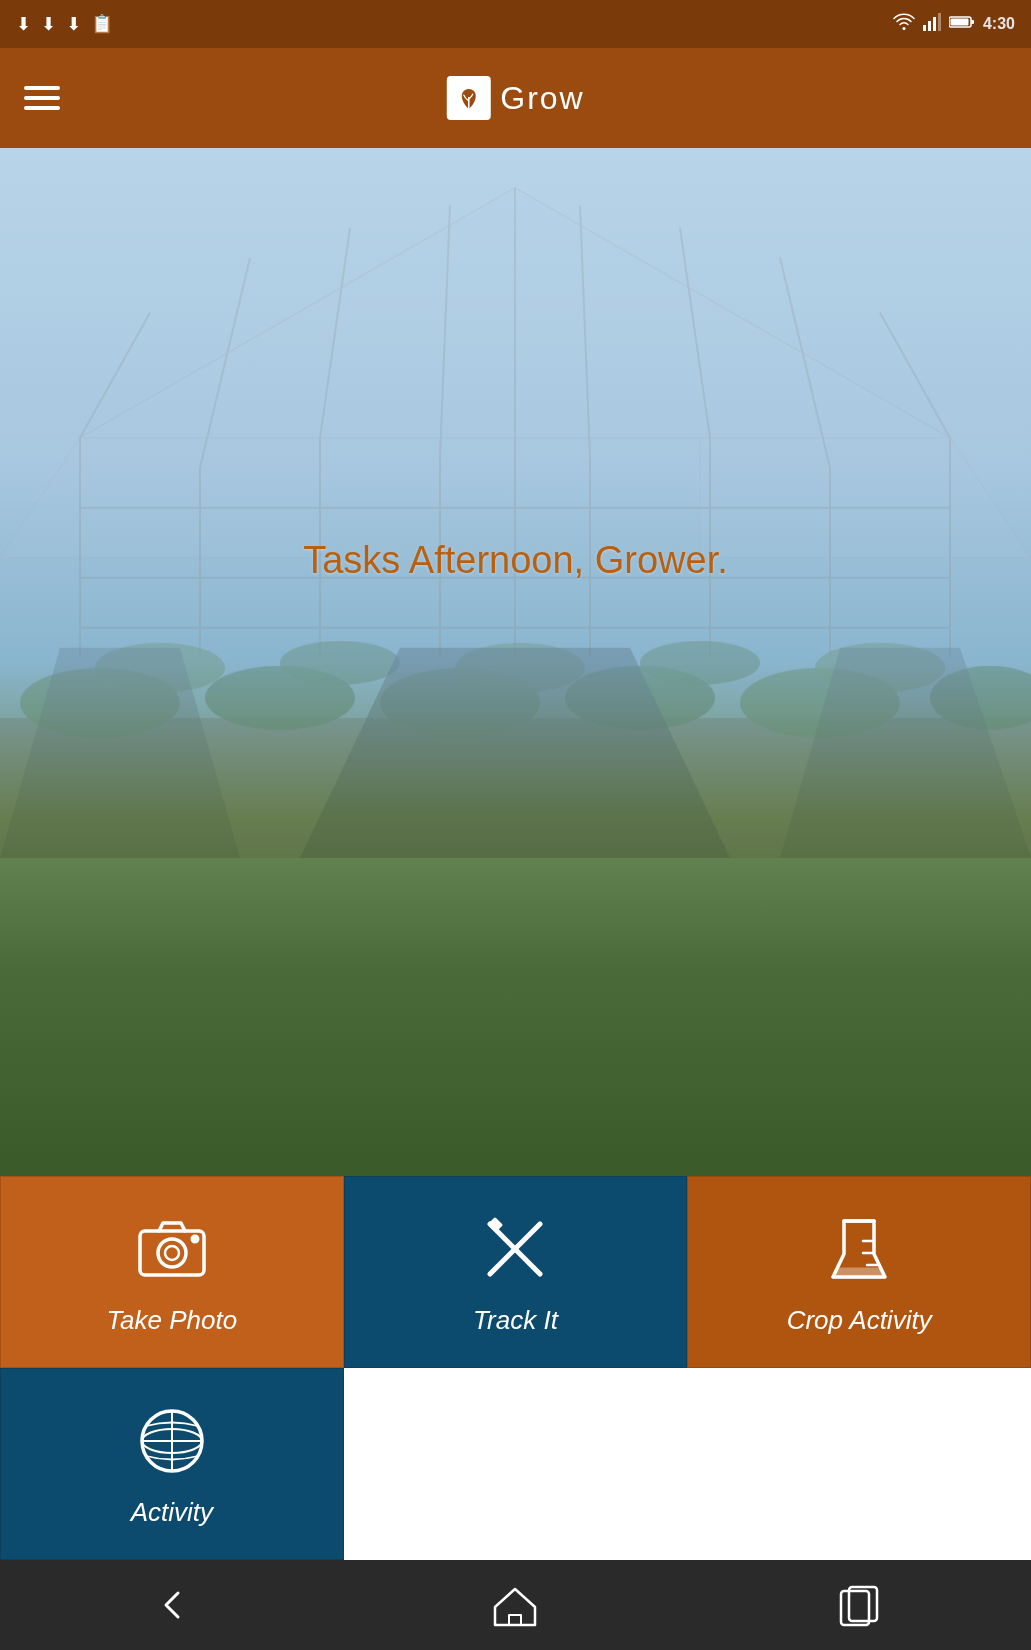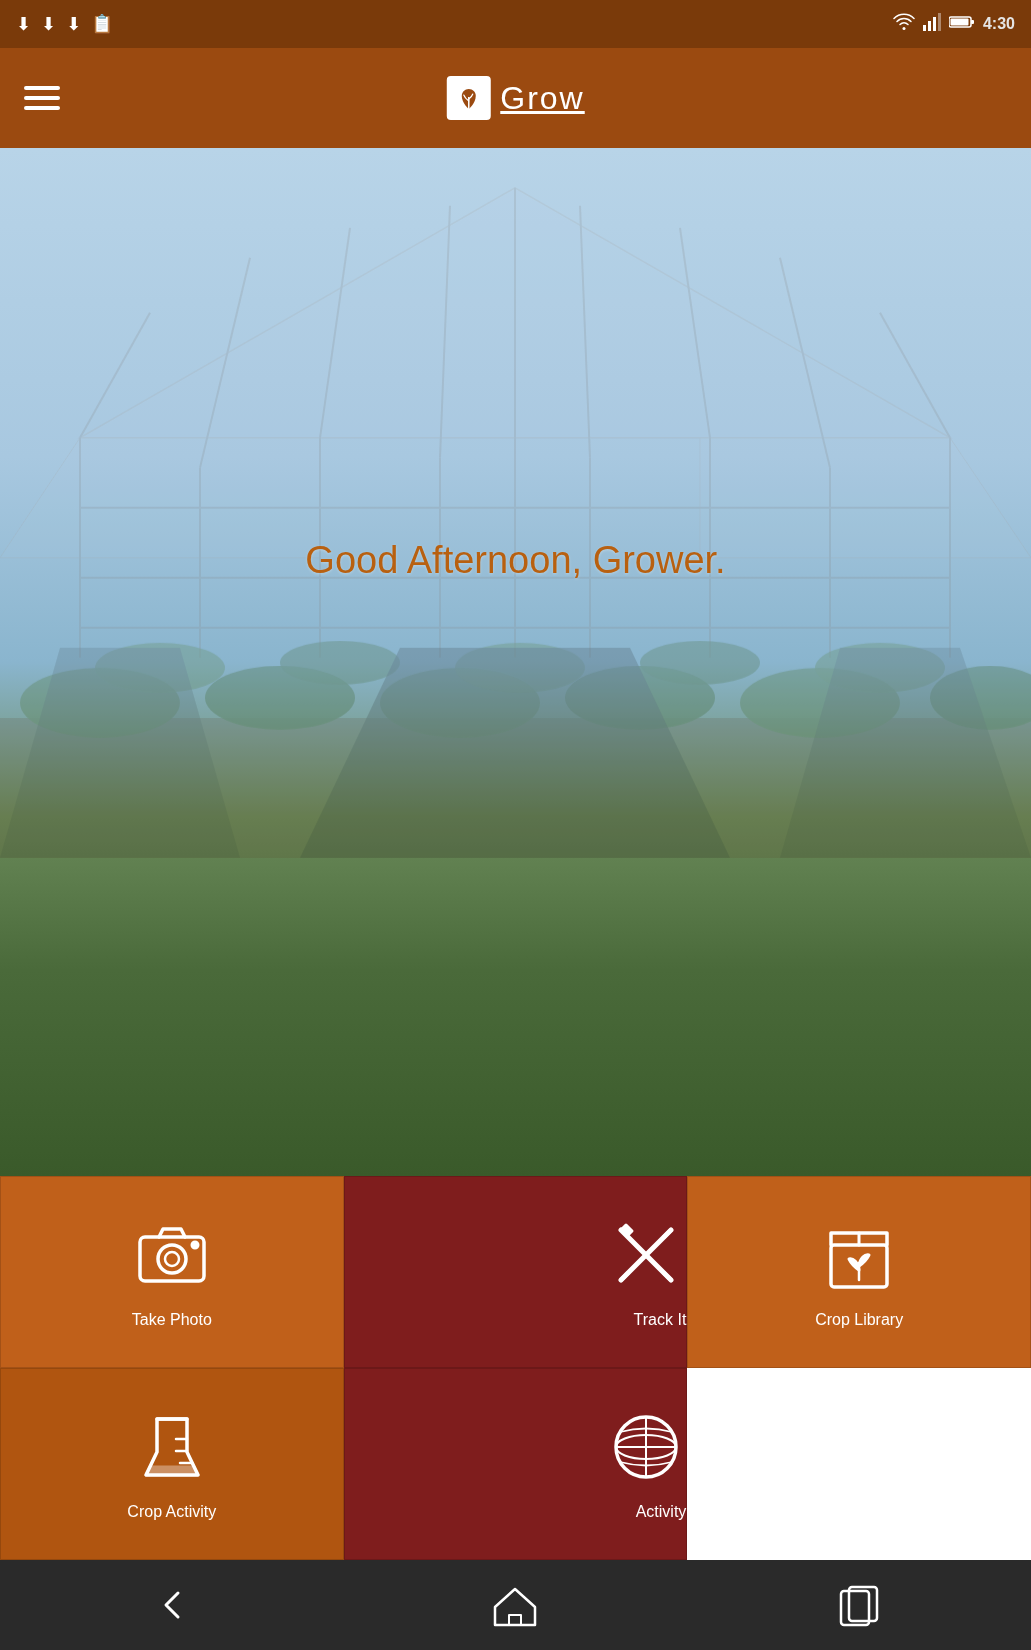--- a/index.html
+++ b/index.html
@@ -83,21 +83,20 @@
     }
     #header-logo-icon svg {
       width: 30px;
       height: 30px;
     }
     #header-title {
       color: white;
       font-size: 32px;
       font-weight: 300;
       letter-spacing: 2px;
-      text-decoration: underline;
     }
 
     
     #hero {
       flex: 1;
       position: relative;
       overflow: hidden;
       background: linear-gradient(180deg, #b8d4e8 0%, #a8c8e0 30%, #8ab5ce 50%, #6a8a5a 65%, #4a6a3a 80%, #3a5a2a 100%);
     }
 
@@ -136,27 +135,28 @@
       height: 80px;
       fill: none;
       stroke: white;
       stroke-width: 3;
       stroke-linecap: round;
       stroke-linejoin: round;
     }
 
     .grid-cell-label {
       color: white;
-      font-size: 16px;
+      font-size: 26px;
       font-weight: 400;
+      font-style: italic;
     }
 
     .cell-light { background: #c0601a; }
     .cell-mid   { background: #b05510; }
-    .cell-dark  { background: #7f1d1d; align-items: flex-end; }
+    .cell-dark  { background: #0c4a6e; }
 
     
     #nav-bar {
       background: #2a2a2a;
       height: 90px;
       display: flex;
       align-items: center;
       justify-content: space-around;
       flex-shrink: 0;
     }
@@ -294,21 +294,21 @@
       <ellipse cx="520" cy="510" rx="65" ry="25" fill="#507828" opacity="0.7"></ellipse>
       <ellipse cx="700" cy="505" rx="60" ry="22" fill="#3a6020" opacity="0.7"></ellipse>
       <ellipse cx="880" cy="510" rx="65" ry="25" fill="#507828" opacity="0.7"></ellipse>
 
       <polygon points="300,700 400,490 630,490 730,700" fill="#222" opacity="0.6"></polygon>
       <polygon points="0,700 60,490 180,490 240,700" fill="#222" opacity="0.4"></polygon>
       <polygon points="780,700 840,490 960,490 1031,700" fill="#222" opacity="0.4"></polygon>
     </g>
   </svg>
 
-  <div id="greeting">Good Afternoon, Grower.</div>
+  <div id="greeting">Tasks Afternoon, Grower.</div>
 </div>
 
 <div id="action-grid">
 
   <div class="grid-cell cell-light">
     <svg viewBox="0 0 80 80">
       <rect x="8" y="22" width="64" height="44" rx="5" stroke="white" stroke-width="3.5" fill="none"></rect>
       <circle cx="40" cy="44" r="14" stroke="white" stroke-width="3.5" fill="none"></circle>
       <circle cx="40" cy="44" r="7" stroke="white" stroke-width="2.5" fill="none"></circle>
       <path d="M27 22 L31 14 L49 14 L53 22" stroke="white" stroke-width="3.5" fill="none" stroke-linejoin="round"></path>
@@ -327,34 +327,20 @@
       <line x1="15" y1="65" x2="22" y2="58" stroke="white" stroke-width="4" stroke-linecap="round"></line>
       <line x1="65" y1="15" x2="58" y2="22" stroke="white" stroke-width="4" stroke-linecap="round"></line>
 
       <polygon points="15,15 20,10 26,16 21,21" fill="white"></polygon>
 
       <line x1="58" y1="58" x2="65" y2="65" stroke="white" stroke-width="4" stroke-linecap="round"></line>
     </svg>
     <span class="grid-cell-label">Track It</span>
   </div>
 
-  <div class="grid-cell cell-light">
-    <svg viewBox="0 0 80 80">
-
-      <rect x="12" y="30" width="56" height="42" rx="3" stroke="white" stroke-width="3.5" fill="none"></rect>
-
-      <path d="M12 30 L12 18 L68 18 L68 30" stroke="white" stroke-width="3.5" fill="none"></path>
-      <line x1="40" y1="18" x2="40" y2="30" stroke="white" stroke-width="3"></line>
-
-      <path d="M40 65 C40 65 40 52 40 48" stroke="white" stroke-width="2.5" stroke-linecap="round"></path>
-      <path d="M40 55 C40 55 33 50 30 44 C34 43 39 47 40 55Z" fill="white"></path>
-      <path d="M40 51 C40 51 47 46 50 40 C46 39 41 43 40 51Z" fill="white"></path>
-    </svg>
-    <span class="grid-cell-label">Crop Library</span>
-  </div>
 
   <div class="grid-cell cell-mid">
     <svg viewBox="0 0 80 80">
 
       <path d="M25 12 L25 45 L14 68 L66 68 L55 45 L55 12 Z" stroke="white" stroke-width="3.5" fill="none" stroke-linejoin="round"></path>
       <line x1="25" y1="12" x2="55" y2="12" stroke="white" stroke-width="3.5" stroke-linecap="round"></line>
 
       <line x1="55" y1="32" x2="44" y2="32" stroke="white" stroke-width="2.5" stroke-linecap="round"></line>
       <line x1="55" y1="44" x2="44" y2="44" stroke="white" stroke-width="2.5" stroke-linecap="round"></line>
       <line x1="60" y1="56" x2="48" y2="56" stroke="white" stroke-width="2.5" stroke-linecap="round"></line>

